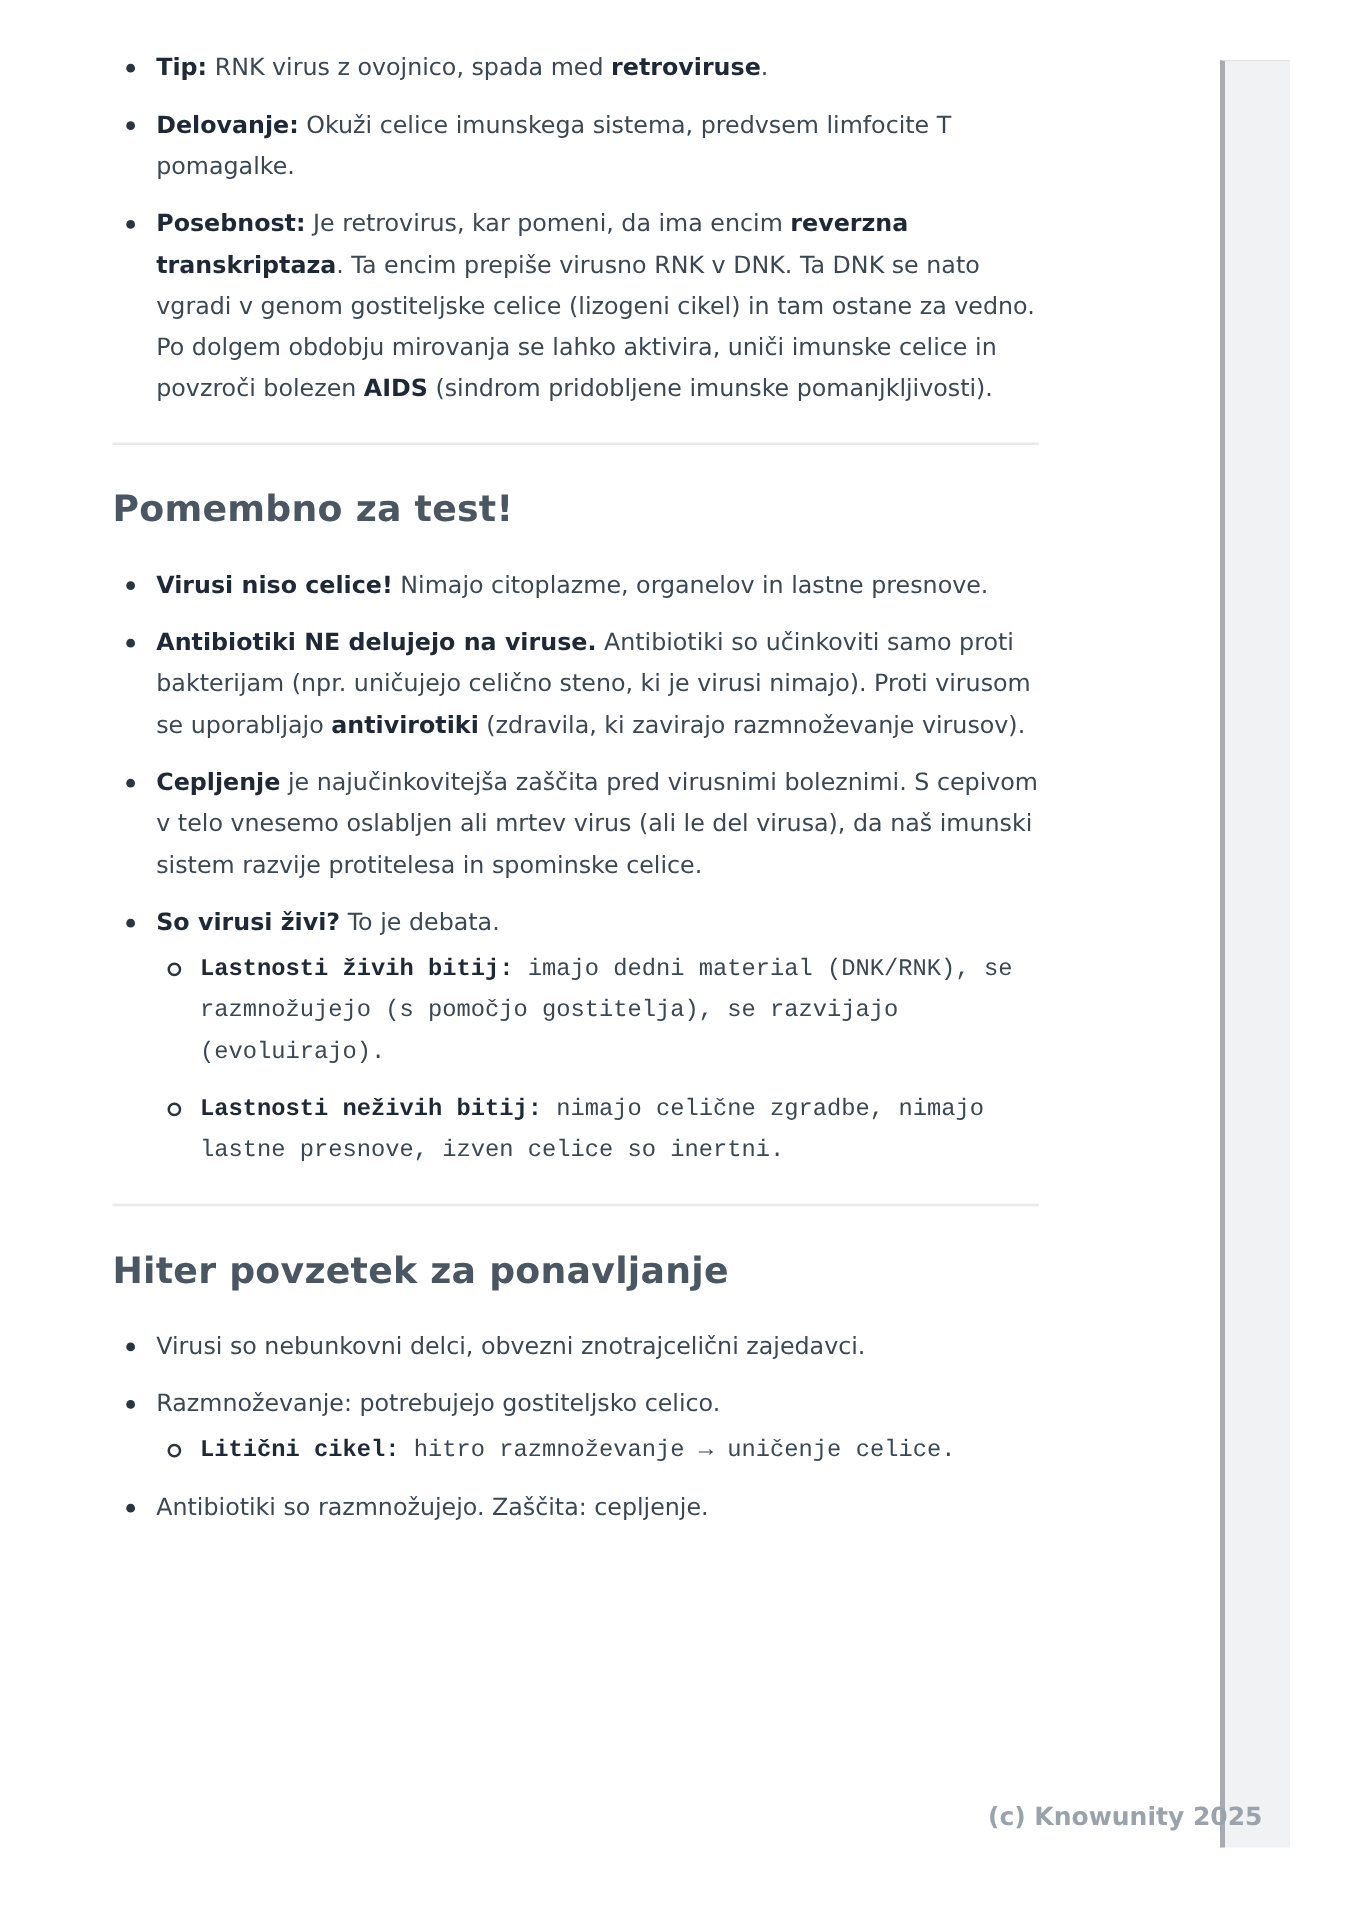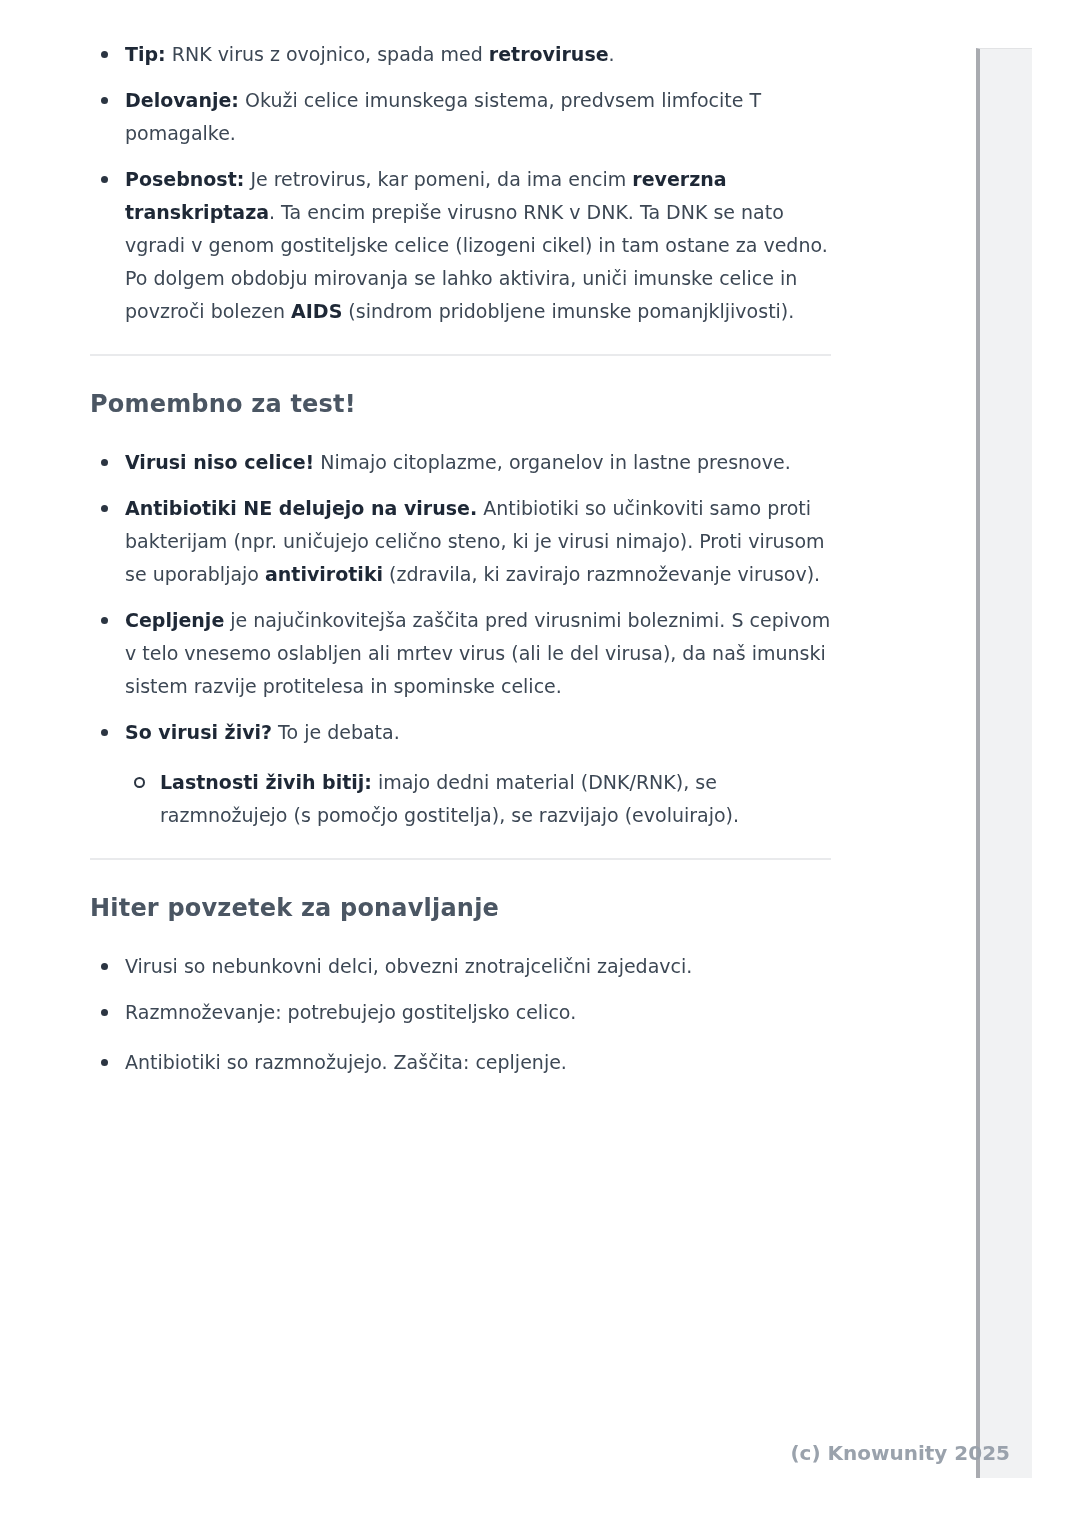--- a/index.html
+++ b/index.html
@@ -36,42 +36,42 @@
     margin-bottom:13px;
   }
   .list > li::before{
     content:"";
     position:absolute;
     left:11px;top:13px;
     width:7px;height:7px;
     border-radius:50%;
     background:var(--bullet);
   }
-  .sublist{margin-top:17px;}
+  .sublist{margin-top:4px;font-family:Liberation Mono, monospace;}
   .sublist > li{
     position:relative;
     padding-left:35px;
     font-size:19px;
     line-height:33px;
     color:var(--body);
     margin-bottom:13px;
   }
   .sublist > li:last-child{margin-bottom:0;}
   .sublist > li::before{
     content:"";
     position:absolute;
     left:9px;top:11px;
     width:7px;height:7px;
     border-radius:50%;
     background:transparent;
     border:2px solid var(--bullet);
   }
   b{font-weight:700;color:var(--bold);}
   h2{
-    font-size:24px;
+    font-size:29px;
     font-weight:700;
     color:var(--heading);
     margin:34px 0 28px 0;
     letter-spacing:0.2px;
   }
   hr.divider{
     border:none;
     border-top:2px solid var(--divider);
     margin:26px 0 0 0;
     width:100%;
@@ -112,33 +112,35 @@
     <h2>Pomembno za test!</h2>
 
     <ul class="list">
       <li><b>Virusi niso celice!</b><span> Nimajo citoplazme, organelov in lastne presnove.</span></li>
       <li><b>Antibiotiki NE delujejo na viruse.</b><span> Antibiotiki so učinkoviti samo proti bakterijam (npr. uničujejo celično steno, ki je virusi nimajo). Proti virusom se uporabljajo </span><b>antivirotiki</b><span> (zdravila, ki zavirajo razmnoževanje virusov).</span></li>
       <li><b>Cepljenje</b><span> je najučinkovitejša zaščita pred virusnimi boleznimi. S cepivom v telo vnesemo oslabljen ali mrtev virus (ali le del virusa), da naš imunski sistem razvije protitelesa in spominske celice.</span></li>
       <li>
         <span><b>So virusi živi?</b><span> To je debata.</span></span>
         <ul class="sublist">
           <li><b>Lastnosti živih bitij:</b><span> imajo dedni material (DNK/RNK), se razmnožujejo (s pomočjo gostitelja), se razvijajo (evoluirajo).</span></li>
+          <li><b>Lastnosti neživih bitij:</b><span> nimajo celične zgradbe, nimajo lastne presnove, izven celice so inertni.</span></li>
         </ul>
       </li>
     </ul>
 
     <hr class="divider">
 
     <h2>Hiter povzetek za ponavljanje</h2>
 
     <ul class="list">
       <li><span>Virusi so nebunkovni delci, obvezni znotrajcelični zajedavci.</span></li>
       <li>
         <span><span>Razmnoževanje: potrebujejo gostiteljsko celico.</span></span>
         <ul class="sublist">
+          <li><b>Litični cikel:</b><span> hitro razmnoževanje → uničenje celice.</span></li>
         </ul>
       </li>
       <li><span>Antibiotiki so razmnožujejo. Zaščita: cepljenje.</span></li>
     </ul>
 
   </div>
 
   <div class="scrollbar"></div>
 
   <div class="watermark">(c) Knowunity 2025</div>

